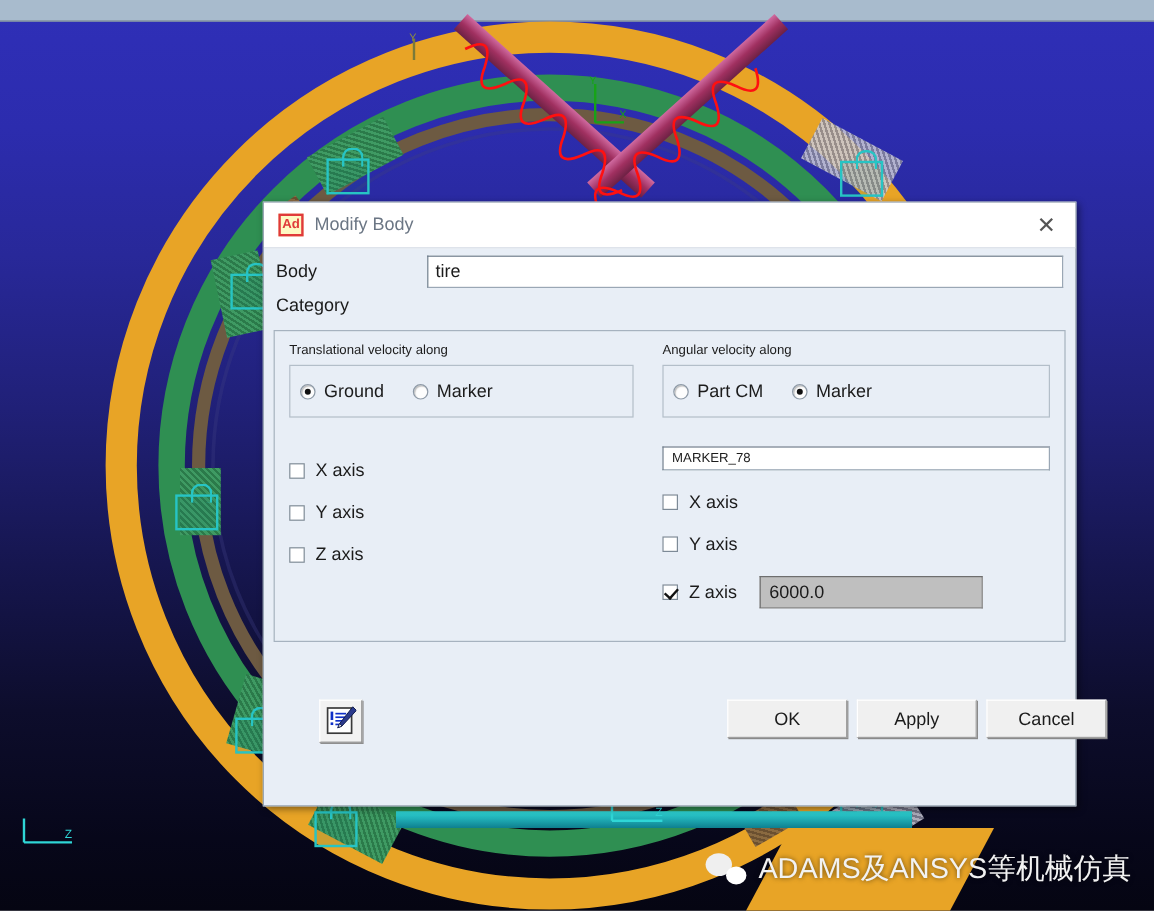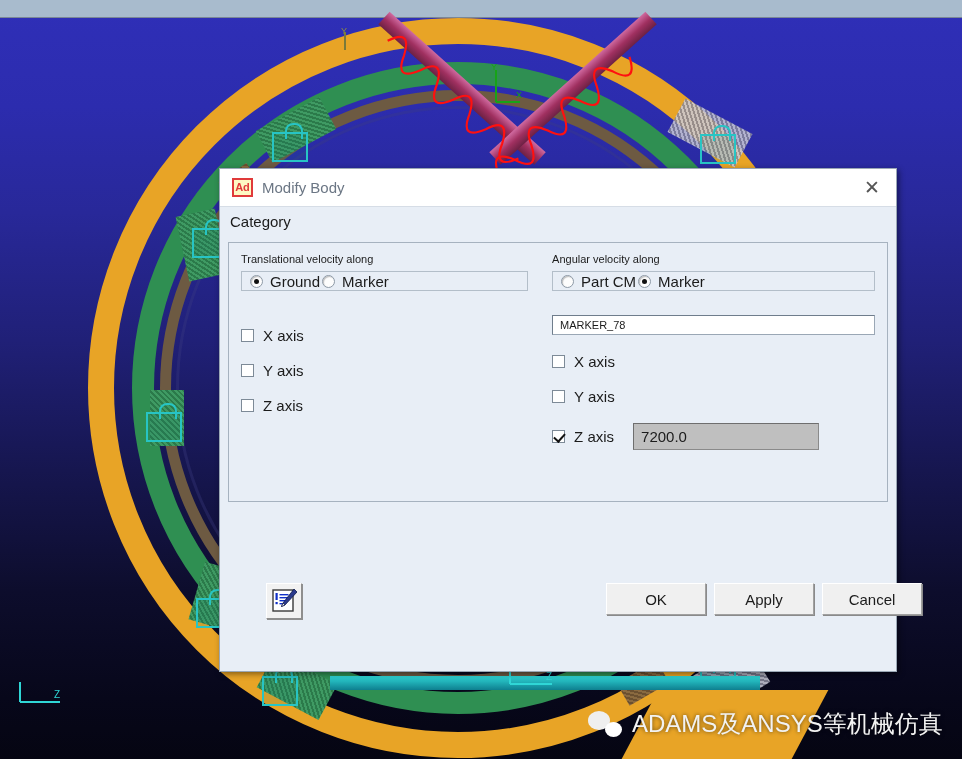--- a/index.html
+++ b/index.html
@@ -215,26 +215,26 @@
     border: 1px solid #a6b2bf;
     background: #e8eef6;
     display: flex;
   }
   .col { padding: 10px 12px 0 12px; }
   #col-left  { width: 312px; }
   #col-right { width: 348px; }
   .col-head { font-size: 11px; margin-bottom: 6px; }
 
   .radiogroup {
-    height: 20px;
+    height: 44px;
     border: 1px solid #b3bec9;
     background: #e8eef6;
     display: flex; align-items: center;
     padding-left: 8px;
-    gap: 2px;
+    gap: 24px;
   }
   .radio-item { display: flex; align-items: center; gap: 7px; font-size: 15px; }
   .radio {
     width: 13px; height: 13px; border-radius: 50%;
     background: #fdfdfd;
     border: 1px solid #8d99a6;
     box-shadow: inset 1px 1px 1px rgba(0,0,0,.25);
     position: relative; flex: none;
   }
   .radio.on:after {
@@ -396,20 +396,24 @@
 </div>
 
 <div id="dialog">
 
   <div id="titlebar">
     <span id="ad-icon">Ad</span>
     <span id="dialog-title">Modify Body</span>
     <span id="close-btn">✕</span>
   </div>
 
+  <div class="row">
+    <span class="lbl">Body</span>
+    <span class="txtfield">tire</span>
+  </div>
 
   <div class="row">
     <span class="lbl">Category</span>
   </div>
 
   <div id="group-panel">
 
     <div class="col" id="col-left">
       <div class="col-head">Translational velocity along</div>
 
@@ -460,21 +464,21 @@
         <span class="chk"></span>
         <span>X axis</span>
       </div>
       <div class="checkrow">
         <span class="chk"></span>
         <span>Y axis</span>
       </div>
       <div class="checkrow">
         <span class="chk on"></span>
         <span>Z axis</span>
-        <span class="valfield">7200.0</span>
+        <span class="valfield">6000.0</span>
       </div>
     </div>
   </div>
 
   <div id="footer">
     <div id="note-icon-btn">
       <svg width="26" height="26" viewBox="0 0 26 26">
         <rect x="2" y="2" width="20" height="21" fill="#ffffff" stroke="#3a3a3a" stroke-width="1.4"></rect>
         <rect x="4.5" y="5" width="2.2" height="7" fill="#1030c8"></rect>
         <rect x="4.5" y="14" width="2.2" height="2.2" fill="#1030c8"></rect>

